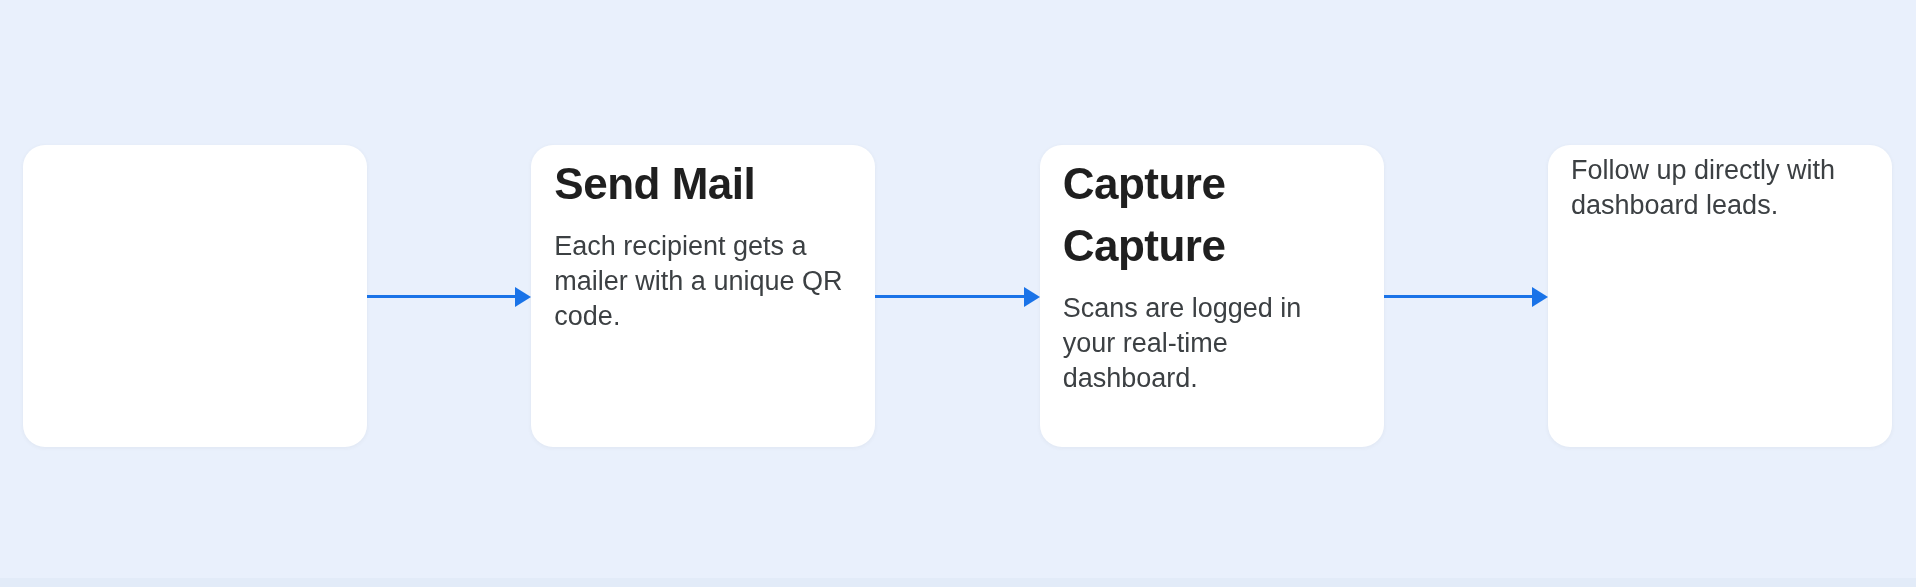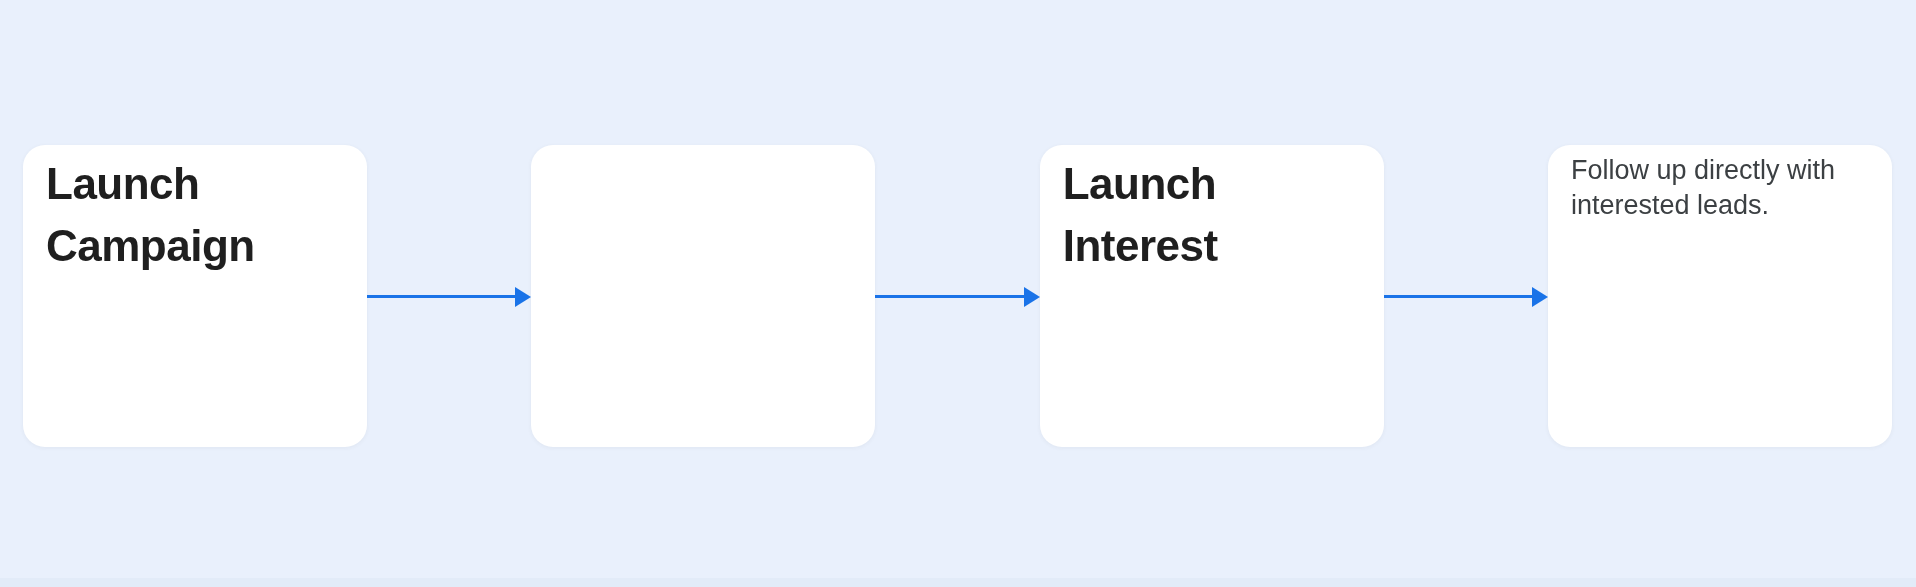--- a/index.html
+++ b/index.html
@@ -84,44 +84,46 @@
     background: var(--strip-bg, #E2EBF8);
   }
 </style>
 </head>
 <body>
 
 <div class="canvas">
   <div class="flow">
 
     <section class="card">
-      <h2 class="card-title">Launch Campaign</h2>
     </section>
 
     <div class="connector">
       <div class="arrow-line"></div>
       <div class="arrow-head"></div>
     </div>
 
     <section class="card">
+      <h2 class="card-title">Send Mail</h2>
+      <p class="card-body">Each recipient gets a mailer with a unique QR code.</p>
     </section>
 
     <div class="connector">
       <div class="arrow-line"></div>
       <div class="arrow-head"></div>
     </div>
 
     <section class="card">
-      <h2 class="card-title">Launch Interest</h2>
+      <h2 class="card-title">Capture Capture</h2>
+      <p class="card-body">Scans are logged in your real-time dashboard.</p>
     </section>
 
     <div class="connector">
       <div class="arrow-line"></div>
       <div class="arrow-head"></div>
     </div>
 
     <section class="card">
-      <p class="card-body">Follow up directly with interested leads.</p>
+      <p class="card-body">Follow up directly with dashboard leads.</p>
     </section>
 
   </div>
   <div class="footer-strip"></div>
 </div>
 
 </body></html>

